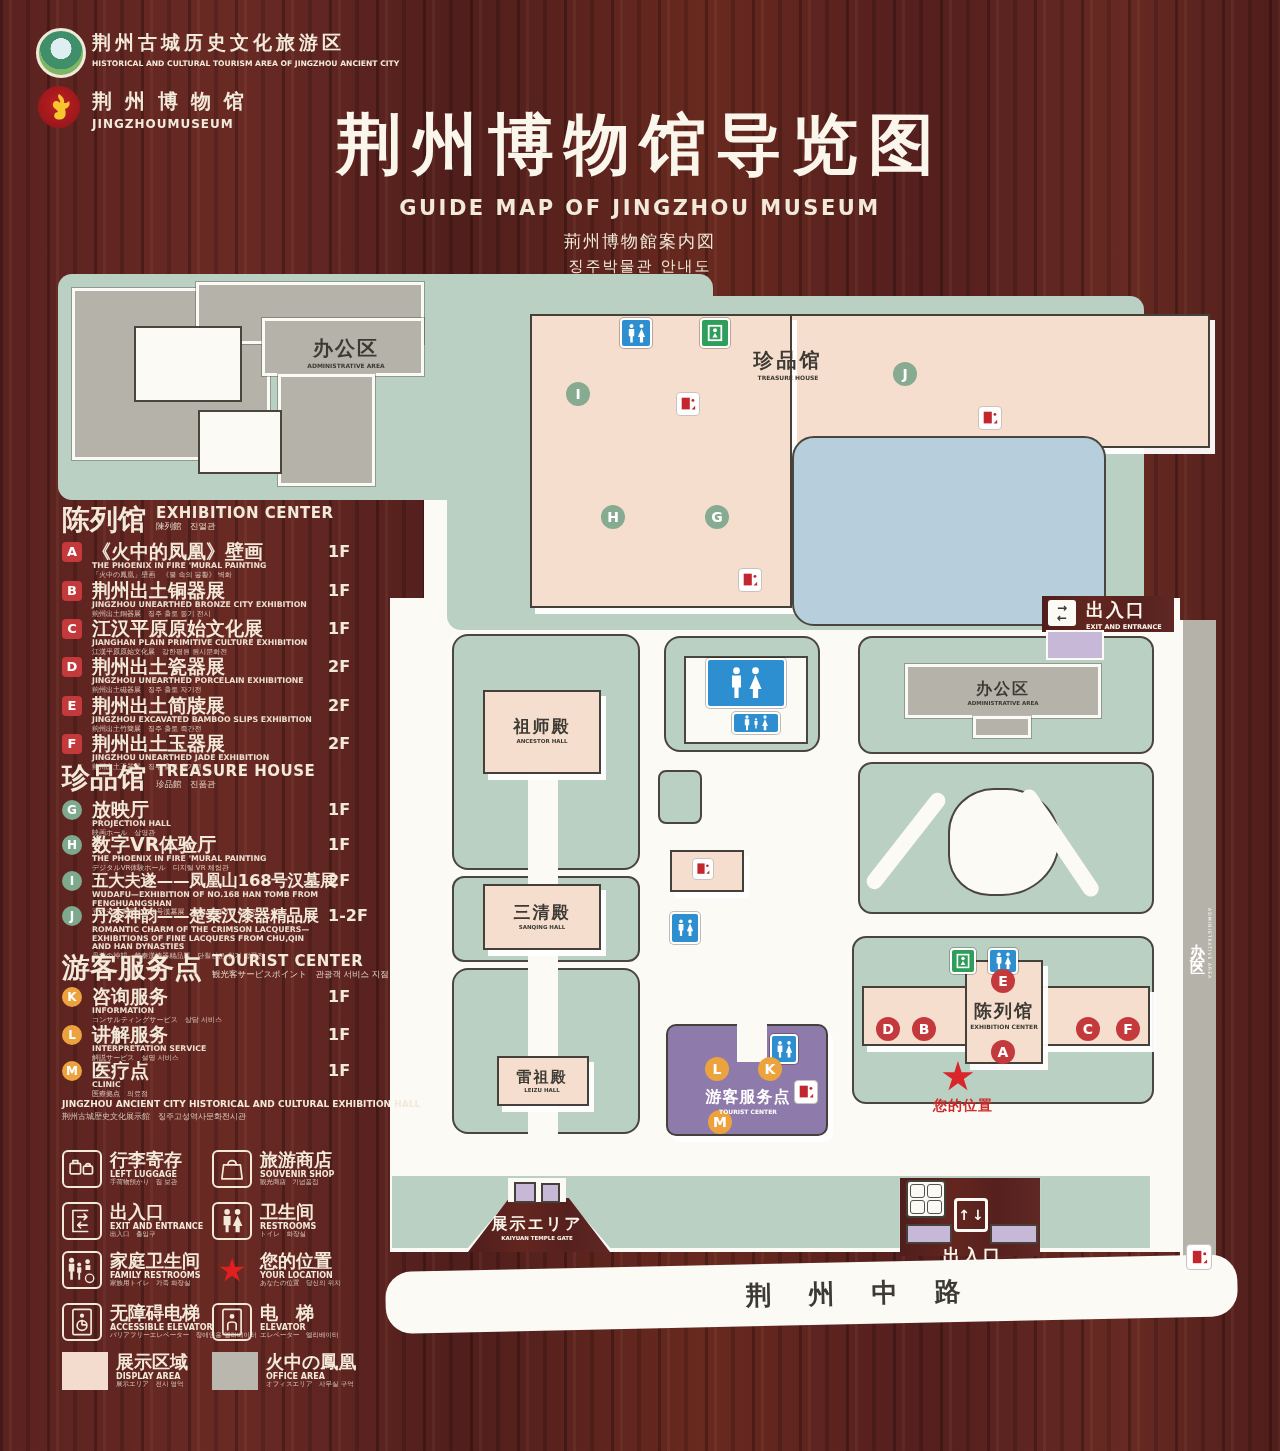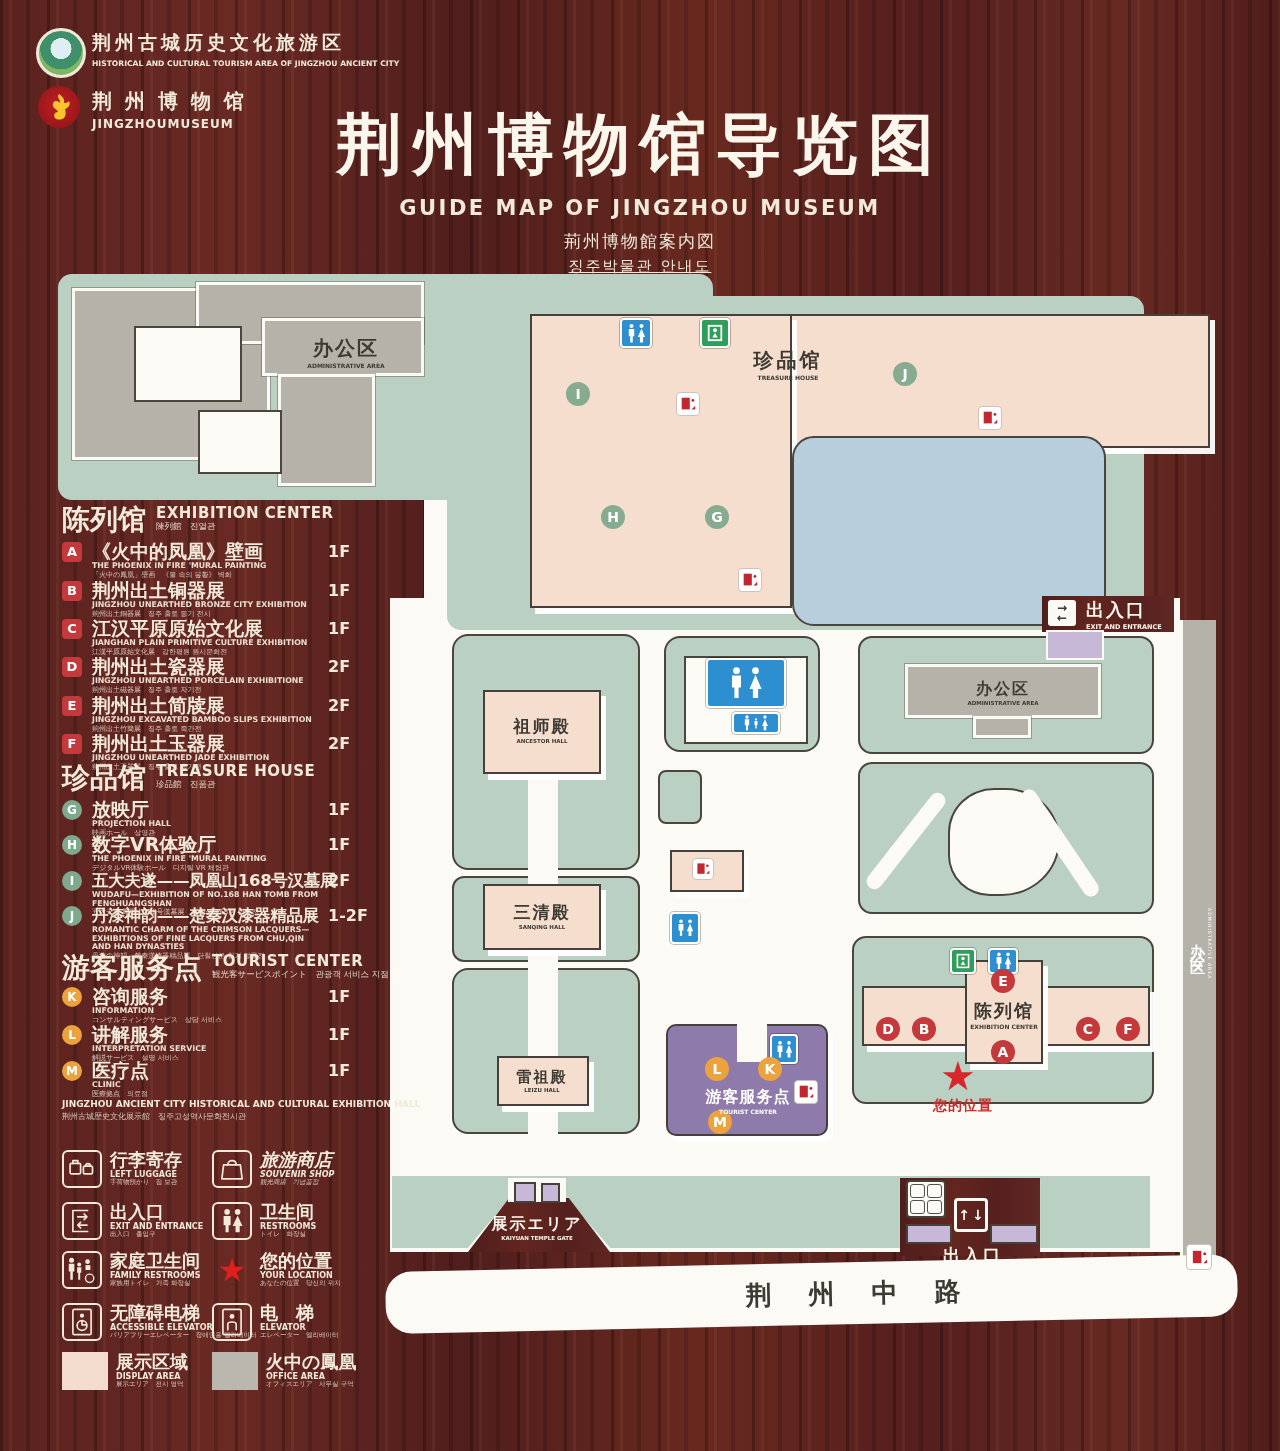--- a/index.html
+++ b/index.html
@@ -9,21 +9,21 @@
       repeating-linear-gradient(90deg, rgba(0,0,0,.26) 0 3px, rgba(0,0,0,0) 3px 9px, rgba(255,190,150,.06) 9px 12px, rgba(0,0,0,0) 12px 26px, rgba(0,0,0,.16) 26px 30px, rgba(0,0,0,0) 30px 47px),
       linear-gradient(90deg,#5a221f 0%,#6a2a24 18%,#501e1c 36%,#68291f 55%,#541f1e 72%,#672a22 88%,#4f1d1b 100%);
   }
   .abs{position:absolute;}
   
   .logo-circ{position:absolute;border-radius:50%;}
   .cream{color:#f2e9d9;}
   .ttl-zh{font-weight:900;color:#fbf6ec;letter-spacing:10px;font-size:66px;line-height:66px;}
   .ttl-en{font-weight:bold;color:#f2e9d9;letter-spacing:2.5px;font-size:21px;}
   .ttl-ja{color:#f2e9d9;font-size:17px;letter-spacing:2px;}
-  .ttl-ko{color:#f2e9d9;font-size:15px;letter-spacing:2px;text-decoration:underline;}
+  .ttl-ko{color:#f2e9d9;font-size:15px;letter-spacing:2px;}
   
   #legend{position:absolute;left:62px;top:505px;width:320px;color:#f2e9d9;}
   .sec{position:absolute;left:0;width:320px;}
   .sec-h{display:flex;gap:10px;align-items:flex-start;}
   .sec-h .zh{font-size:28px;font-weight:900;line-height:30px;white-space:nowrap;}
   .sec-h .en{font-size:15px;font-weight:900;line-height:16px;letter-spacing:.5px;white-space:nowrap;}
   .sec-h .sub{font-size:8.5px;opacity:.9;white-space:nowrap;}
   .li{position:absolute;left:0;width:320px;}
   .chip{display:inline-flex;align-items:center;justify-content:center;color:#fff;font-weight:bold;}
   .chip.sq{width:20px;height:20px;border-radius:4px;background:#c4393b;font-size:13px;}
@@ -477,21 +477,21 @@
               <path d="M25 16c0-5 7-5 7 0"></path>
             </g>
           </svg>
         </span>
       <span>
           <span class="fac-zh" style="display:block;">行李寄存</span>
           <span class="fac-en" style="display:block;">LEFT LUGGAGE</span>
           <span class="fac-sub" style="display:block;">手荷物預かり　짐 보관</span>
         </span>
     </div>
-    <div class="fac" style="top:645px;left:150px;font-style:italic;">
+    <div class="fac" style="top:645px;left:150px;">
       <span class="fac-ic">
           <svg width="28" height="28" viewBox="0 0 40 40">
             <g class="oicon">
               <path d="M8 14h24l2.5 20h-29z"></path>
               <path d="M14 14c0-8 12-8 12 0"></path>
             </g>
           </svg>
         </span>
       <span>
           <span class="fac-zh" style="display:block;">旅游商店</span>

